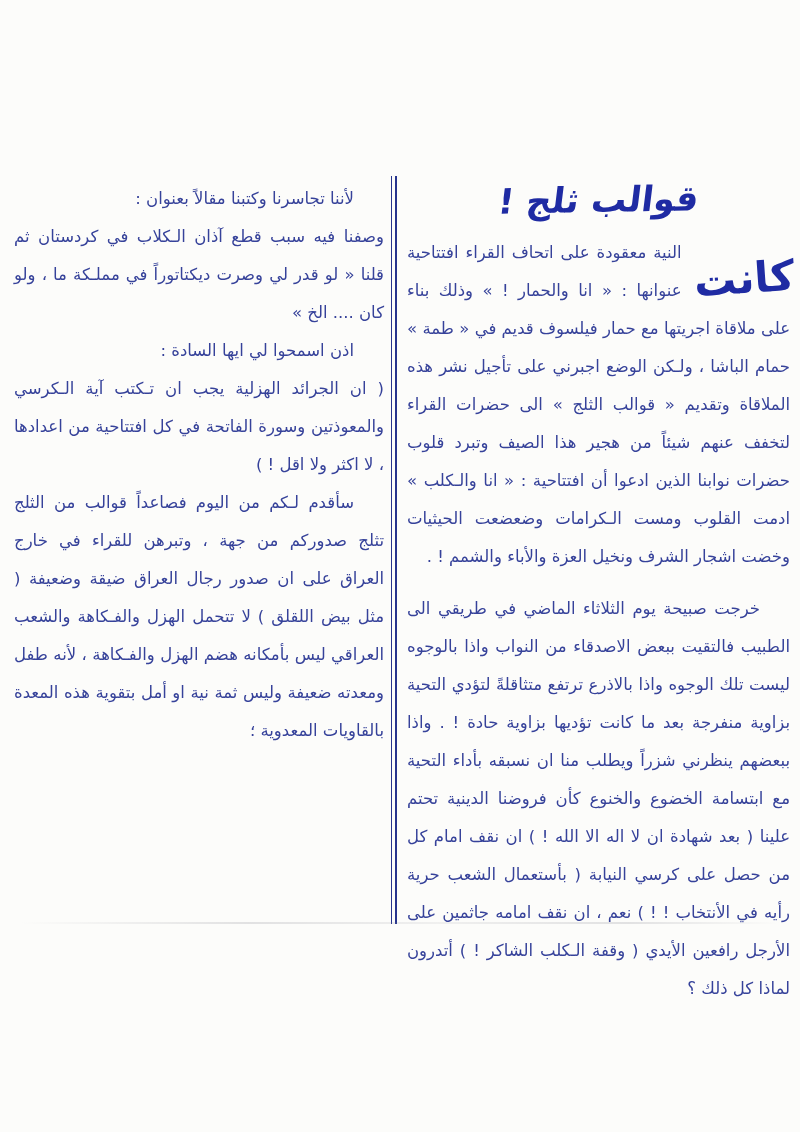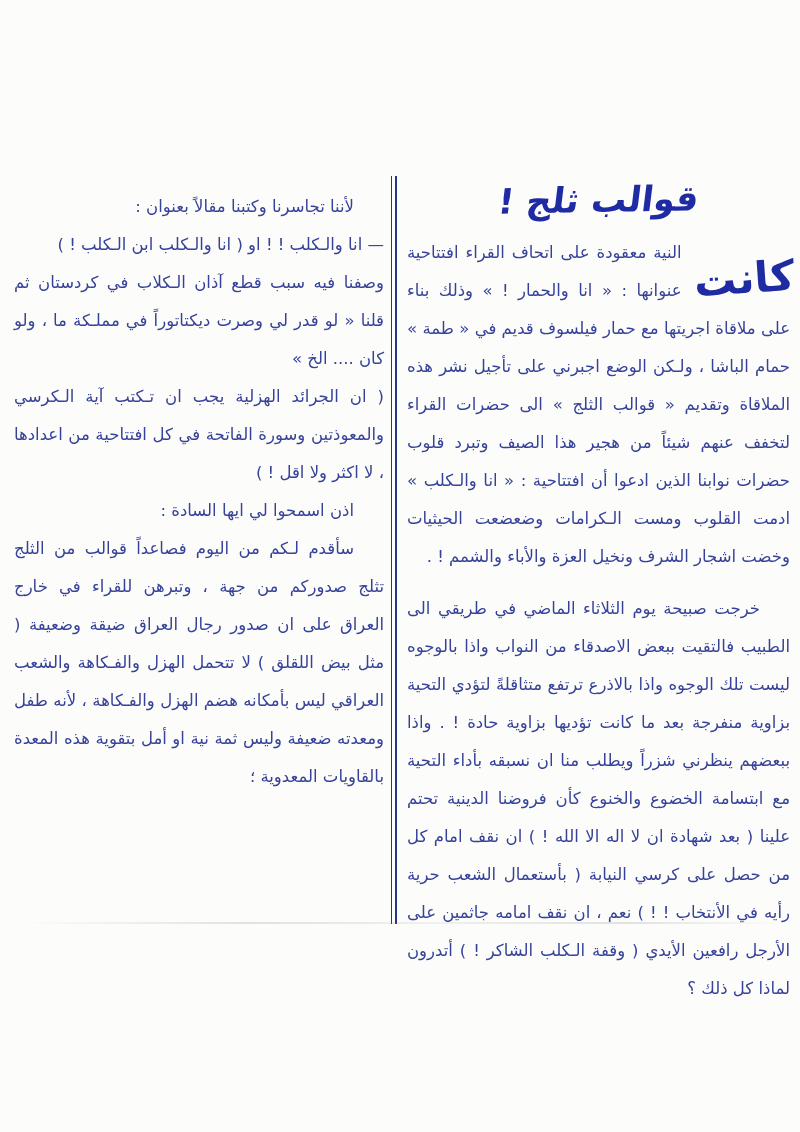--- a/index.html
+++ b/index.html
@@ -19,21 +19,21 @@
     position:absolute;
     left:391px; top:176px;
     width:6px; height:748px;
     box-sizing:border-box;
     border-right:2px solid var(--ink-dark, #27348e);
     border-left:1px solid var(--ink-dark, #27348e);
   }
 
   .col { position:absolute; }
   .col-start { top:180px; right:10px;  width:383px; }
-  .col-cont  { top:188px; left:14px;   width:370px; }
+  .col-cont  { top:180px; left:14px;   width:370px; }
 
   .title {
     margin:0 0 14px 0;
     text-align:center;
     font-size:35px;
     font-weight:bold;
     letter-spacing:2px;
     color:var(--ink-title, #1f2ba3);
     transform:skewX(-8deg) rotate(-1deg);
   }
@@ -84,21 +84,20 @@
 
     <p class="body mb">
       <span class="dropcap">كانت</span><span>النية معقودة على اتحاف القراء افتتاحية عنوانها : « انا والحمار ! » وذلك بناء على ملاقاة اجريتها مع حمار فيلسوف قديم في « طمة » حمام الباشا ، ولـكن الوضع اجبرني على تأجيل نشر هذه الملاقاة وتقديم « قوالب الثلج » الى حضرات القراء لتخفف عنهم شيئاً من هجير هذا الصيف وتبرد قلوب حضرات نوابنا الذين ادعوا أن افتتاحية : « انا والـكلب » ادمت القلوب ومست الـكرامات وضعضعت الحيثيات وخضت اشجار الشرف ونخيل العزة والأباء والشمم ! .</span>
     </p>
 
     <p class="body indent">خرجت صبيحة يوم الثلاثاء الماضي في طريقي الى الطبيب فالتقيت ببعض الاصدقاء من النواب واذا بالوجوه ليست تلك الوجوه واذا بالاذرع ترتفع متثاقلةً لتؤدي التحية بزاوية منفرجة بعد ما كانت تؤديها بزاوية حادة ! . واذا ببعضهم ينظرني شزراً ويطلب منا ان نسبقه بأداء التحية مع ابتسامة الخضوع والخنوع كأن فروضنا الدينية تحتم علينا ( بعد شهادة ان لا اله الا الله ! ) ان نقف امام كل من حصل على كرسي النيابة ( بأستعمال الشعب حرية رأيه في الأنتخاب ! ! ) نعم ، ان نقف امامه جاثمين على الأرجل رافعين الأيدي ( وقفة الـكلب الشاكر ! ) أتدرون لماذا كل ذلك ؟</p>
   </section>
 
   <section class="col col-cont">
     <p class="body indent">لأننا تجاسرنا وكتبنا مقالاً بعنوان :</p>
-    <p class="body">— انا والـكلب ! ! او ( انا والـكلب ابن الـكلب ! )</p>
     <p class="body">وصفنا فيه سبب قطع آذان الـكلاب في كردستان ثم قلنا « لو قدر لي وصرت ديكتاتوراً في مملـكة ما ، ولو كان .... الخ »</p>
+    <p class="body indent">اذن اسمحوا لي ايها السادة :</p>
     <p class="body">( ان الجرائد الهزلية يجب ان تـكتب آية الـكرسي والمعوذتين وسورة الفاتحة في كل افتتاحية من اعدادها ، لا اكثر ولا اقل ! )</p>
-    <p class="body indent">اذن اسمحوا لي ايها السادة :</p>
     <p class="body indent">سأقدم لـكم من اليوم فصاعداً قوالب من الثلج تثلج صدوركم من جهة ، وتبرهن للقراء في خارج العراق على ان صدور رجال العراق ضيقة وضعيفة ( مثل بيض اللقلق ) لا تتحمل الهزل والفـكاهة والشعب العراقي ليس بأمكانه هضم الهزل والفـكاهة ، لأنه طفل ومعدته ضعيفة وليس ثمة نية او أمل بتقوية هذه المعدة بالقاويات المعدوية ؛</p>
   </section>
 
   <div class="smudge"></div>
 </div>
 
 </body></html>

